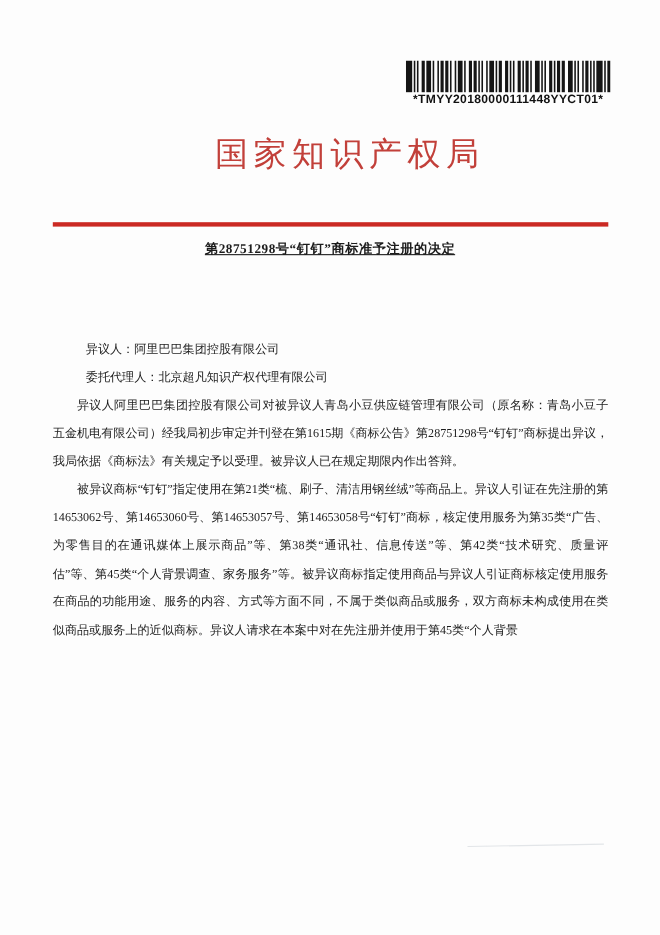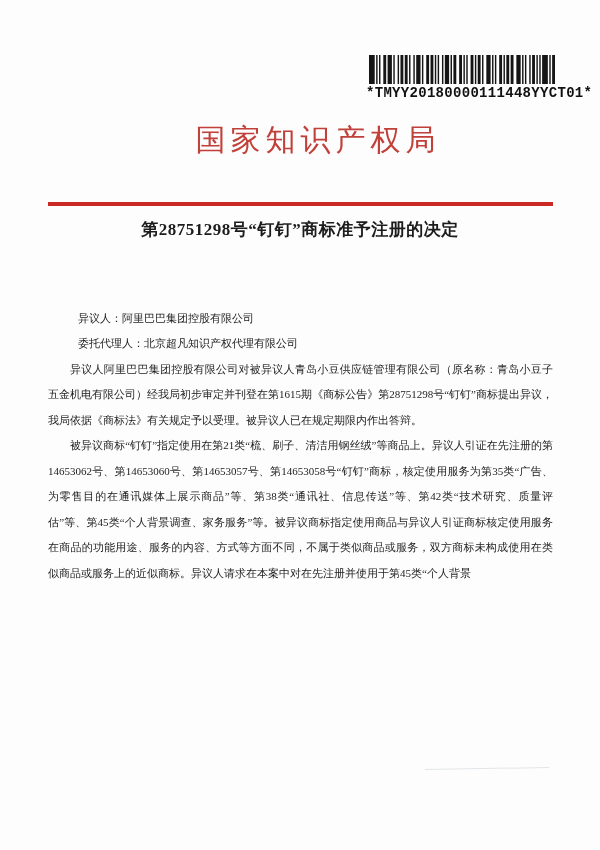--- a/index.html
+++ b/index.html
@@ -23,23 +23,23 @@
     width: 192px;
     text-align: center;
   }
   .barcode {
     width: 186px; height: 29px;
     margin: 0 auto;
     display: block;
   }
   .barcode-label {
     margin-top: 1px;
-    font-family: Liberation Mono, monospace;
+    font-family: Liberation Sans, sans-serif;
     font-weight: bold;
-    font-size: 14px;
+    font-size: 11px;
     letter-spacing: 0.3px;
     color: #111;
     white-space: nowrap;
   }
 
   
   .agency-title {
     position: absolute;
     top: 120px; left: 0; width: 100%;
     text-align: center;
@@ -64,23 +64,24 @@
     top: 202px; left: 48px; right: 47px;
     height: 4px;
     background: var(--rule-red, #cb2a24);
   }
 
   
   .decision-title {
     position: absolute;
     top: 218px; left: 0; width: 100%;
     text-align: center;
-    font-size: 17px;
+    font-size: 12px;
     font-weight: bold;
     letter-spacing: 0.5px;
+    text-decoration: underline;
   }
 
   
   .body-block {
     position: absolute;
     top: 306px; left: 48px; right: 47px;
     font-size: 11px;
     line-height: 25.45px;
     text-align: justify;
   }

